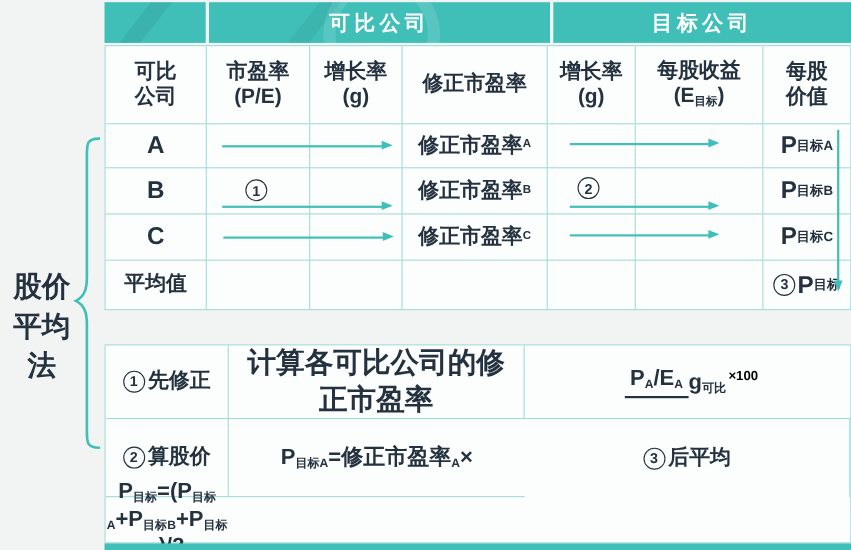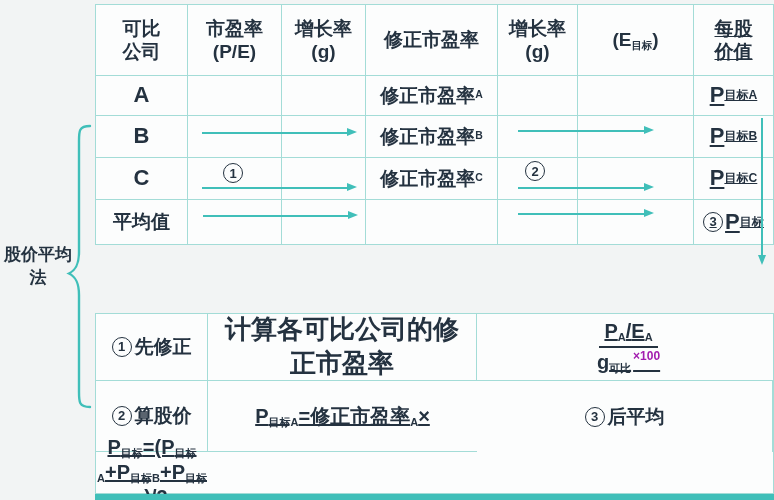--- a/index.html
+++ b/index.html
@@ -6,21 +6,21 @@
   body { background:#e9eaea; }
   .page {
     position:relative; width:774px; height:500px; overflow:hidden;
     background:#f2f4f4; color:#243240; font-weight:700;
     font-family:"Liberation Sans","DejaVu Sans",sans-serif;
   }
   sub { font-size:0.55em; vertical-align:-0.25em; font-weight:inherit; }
 
   
   .side-label { position:absolute; left:2px; top:243px; width:72px; text-align:center;
-    font-size:17px; line-height:1.38; }
+    font-size:26px; line-height:1.38; }
   .brace { position:absolute; left:66px; top:124px; }
 
   
   .upper { position:absolute; left:95px; top:2px; width:679px; height:281px; }
   .band { display:flex; height:37px; }
   .band-seg { background:#40bfb9; position:relative; overflow:hidden; display:flex;
     align-items:center; justify-content:center; color:#fff; font-size:19px;
     letter-spacing:4px; }
   .band-s1 { width:92px; }
   .band-s2 { width:310px; margin-left:3px; }
@@ -32,21 +32,21 @@
   .band-s2::after { content:''; position:absolute; left:104px; top:-24px; width:84px;
     height:84px; border:11px solid rgba(255,255,255,.12); border-radius:50%; }
 
   .tgrid { display:grid; margin-top:2px; width:679px;
     grid-template-columns:92px 94px 84px 132px 80px 116px 79px;
     grid-template-rows:71px 40px 42px 42px 44px;
     background:#fcfdfd; border:1px solid #a3dcd7; }
   .cell { border-right:1px solid #a3dcd7; border-bottom:1px solid #a3dcd7;
     display:flex; flex-direction:column; align-items:center; justify-content:center;
     text-align:center; line-height:1.22; }
-  .lc { border-right:none;text-decoration:underline; }
+  .lc { border-right:none; }
   .lr { border-bottom:none; }
   .h { font-size:19px; }
   .co { font-size:22px; font-weight:700; }
   .mod { font-size:19px; flex-direction:row; }
   .pc { font-size:22px; flex-direction:row; }
   .avg { font-size:19px; }
 
   
   .arr { position:absolute; height:2px; background:#40bfb9; z-index:3; }
   .arr::after { content:''; position:absolute; right:-9px; top:-4px; width:0; height:0;
@@ -72,43 +72,52 @@
   .pc .circ, .stepname .circ { margin-right:2px; }
 
   
   .lgrid { position:absolute; left:95px; top:313px; width:679px; display:grid;
     grid-template-columns:112px 269px 296px; grid-template-rows:67px 71px 41px;
     background:#fcfdfd; border:1px solid #a3dcd7; }
   .stepname { font-size:19px; flex-direction:row; gap:1px; }
   .desc { font-size:26px; padding:0 16px; line-height:1.3; }
   .fcell { font-size:20px; flex-direction:row; }
 
-  .frac { display:inline-flex; flex-direction:column; align-items:center;
+  .frac { display:inline-flex; align-items:center;
     margin-left:7px; }
   .fnum { padding:0 5px 2px; border-bottom:2px solid #243240; }
   .fden { padding-top:1px; }
-  .x100 { color:#a21caf; font-size:12px; vertical-align:9px; margin-left:2px; }
+  .x100 { color:#000000; font-size:12px; vertical-align:9px; margin-left:2px; }
   .f2 { line-height:1.35; text-align:center; flex-direction:row; }
 
   .bottom-bar { position:absolute; left:95px; top:494px; width:679px; height:6px;
     background:#40bfb9; }
 </style>
 </head>
 <body>
 
 <div class="page">
 
   <div class="side-label">股价平均法</div>
 
   <svg class="brace" width="26" height="285" viewBox="0 0 26 285">
     <path d="M24,2 C13,2 13,7 13,17 L13,128 C13,140 10,146 3,149.5 C10,153 13,159 13,171 L13,268 C13,278 13,283 24,283" fill="none" stroke="#40bfb9" stroke-width="2.4" stroke-linecap="round"></path>
   </svg>
 
   <div class="upper">
 
+    <div class="band">
+      <div class="band-seg band-s1"></div>
+      <div class="band-seg band-s2">
+          <span>可比公司</span>
+        </div>
+      <div class="band-seg band-s3">
+          <span>目标公司</span>
+        </div>
+    </div>
 
     <div class="tgrid">
 
       <div class="cell h">
         <span>可比</span>
         <span>公司</span>
       </div>
       <div class="cell h">
         <span>市盈率</span>
         <span>(P/E)</span>
@@ -118,20 +127,21 @@
         <span>(g)</span>
       </div>
       <div class="cell h">
         <span>修正市盈率</span>
       </div>
       <div class="cell h">
         <span>增长率</span>
         <span>(g)</span>
       </div>
       <div class="cell h">
+        <span>每股收益</span>
         <span><span>(E</span><sub>目标</sub><span>)</span></span>
       </div>
       <div class="cell h lc">
         <span>每股</span>
         <span>价值</span>
       </div>
 
       <div class="cell co">A</div>
       <div class="cell"></div>
       <div class="cell"></div>

